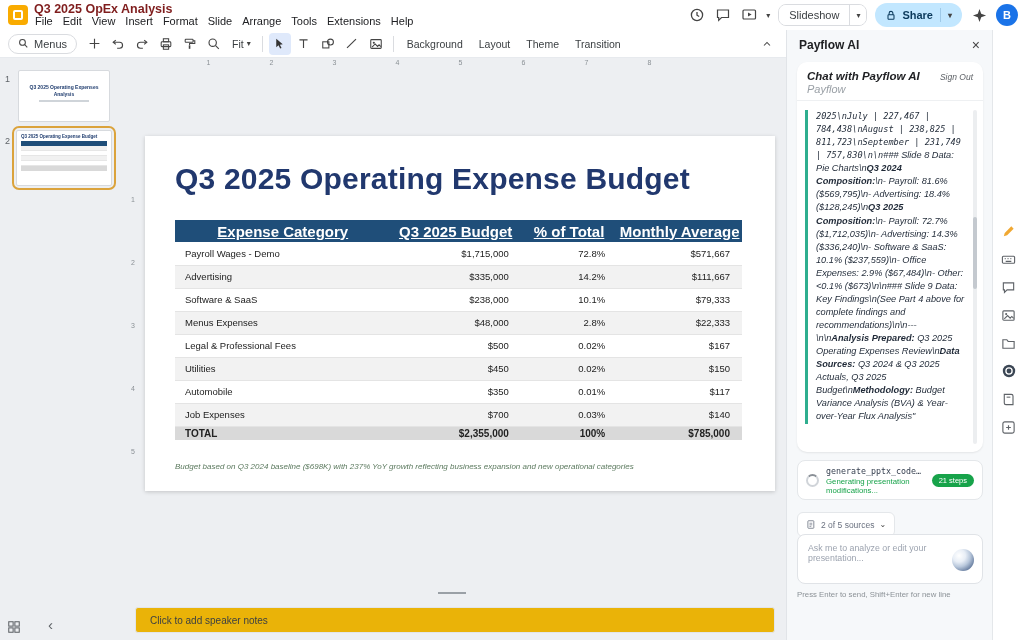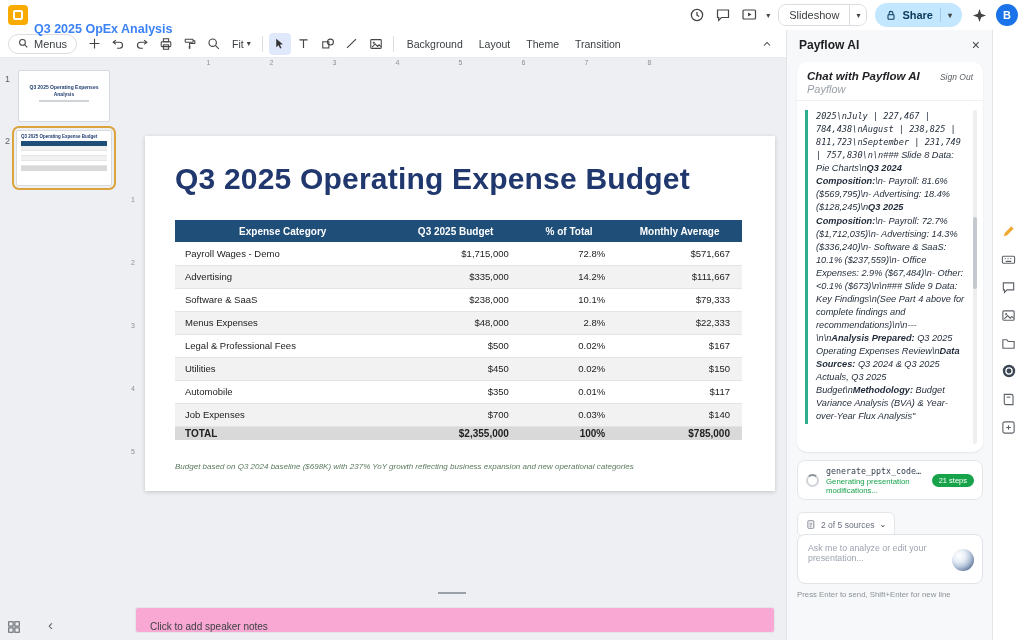--- a/index.html
+++ b/index.html
@@ -3,21 +3,21 @@
 <meta charset="utf-8">
 <style>
   * { box-sizing: border-box; }
   body { margin:0; background:#fff; font-family:"Liberation Sans", sans-serif; }
   .app { position:relative; width:1024px; height:640px; overflow:hidden; background:#edeff2; }
 
   
   .titlebar { position:absolute; left:0; top:0; width:1024px; height:30px; background:#fff; z-index:5; }
   .app-icon { position:absolute; left:8px; top:5px; width:20px; height:20px; border-radius:4px; background:#f9ab00; }
   .app-icon-inner { position:absolute; left:5px; top:5px; width:10px; height:10px; border:2px solid #fff; border-radius:2px; }
-  .doc-title { position:absolute; left:34px; top:2px; font-size:12.5px; font-weight:bold; color:#3b82f6;margin-top:20px; }
+  .doc-title { position:absolute; left:34px; top:2px; font-size:12.5px; font-weight:bold; color:#7f1d1d; }
   .menubar { position:absolute; left:30px; top:15px; display:flex; }
   .menu-item { font-size:11px; color:#202124; padding:0 5px; cursor:default; }
   .tb-right { position:absolute; right:6px; top:3px; height:24px; display:flex; align-items:center; gap:8px; }
   .tb-icon { width:18px; height:18px; display:flex; align-items:center; justify-content:center; }
   .caret { font-size:8px; color:#444; }
   .slideshow-group { display:flex; align-items:center; border:1px solid #dadce0; border-radius:8px; height:22px; overflow:hidden; background:#fff; }
   .slideshow-btn { border:none; background:#fff; font-size:11px; color:#3c4043; padding:0 10px; height:100%; }
   .slideshow-caret { border:none; border-left:1px solid #dadce0; background:#fff; font-size:8px; color:#444; height:100%; padding:0 6px; }
   .share-btn { display:flex; align-items:center; gap:5px; height:24px; border:none; border-radius:12px; background:#c2e7ff; color:#0b3a5c; font-size:11px; font-weight:bold; padding:0 10px; }
   .share-div { width:1px; height:14px; background:#9ec9e8; margin:0 2px; }
@@ -51,28 +51,28 @@
   
   .ruler-h { position:absolute; left:177px; top:59px; height:12px; font-size:7px; color:#8b9196; white-space:nowrap; }
   .ruler-h span { display:inline-block; width:63px; text-align:center; }
   .ruler-v { position:absolute; left:127px; top:168px; width:12px; font-size:7px; color:#8b9196; }
   .ruler-v span { display:block; height:63px; line-height:63px; text-align:center; }
   .slide { position:absolute; left:145px; top:136px; width:630px; height:355px; background:#fff; box-shadow:0 1px 4px rgba(0,0,0,.18); }
   .slide-title { position:absolute; left:30px; top:26px; margin:0; font-size:30px; font-weight:bold; color:#21386e; letter-spacing:0.2px; }
   .budget-table { position:absolute; left:30px; top:84px; width:567px; border-collapse:collapse; table-layout:fixed; }
   .budget-table col.c1 { width:38%; } .budget-table col.c2 { width:23%; }
   .budget-table col.c3 { width:17%; } .budget-table col.c4 { width:22%; }
-  .budget-table th { background:#1f4e79; color:#fff; font-size:10px; font-weight:bold; height:22px; text-align:center; }
+  .budget-table th { background:#1f4e79; color:#fff; font-size:15px; font-weight:bold; height:22px; text-align:center;text-decoration:underline; }
   .budget-table td { font-size:9.5px; color:#222; height:23px; border-bottom:1px solid #e4e4e4; padding:0 12px 0 10px; }
   .budget-table td.num { text-align:right; }
   .budget-table tbody tr:nth-child(even) td { background:#f2f2f2; }
   .budget-table tfoot td { background:#d9d9d9; font-weight:bold; font-size:10px; height:14px; border-bottom:none; }
   .footnote { position:absolute; left:30px; top:326px; margin:0; font-size:8px; font-style:italic; color:#5c7a5f; }
   .page-indicator { position:absolute; left:438px; top:592px; width:28px; height:2px; background:#9aa0a6; }
-  .notesbar { position:absolute; left:135px; top:607px; width:640px; height:26px; background:#f9a8d4; border:1px solid #e2e5e9; border-radius:3px; display:flex; align-items:flex-end; padding:0 14px; }
+  .notesbar { position:absolute; left:135px; top:607px; width:640px; height:26px; background:#eab308; border:1px solid #e2e5e9; border-radius:3px; display:flex; align-items:center; padding:0 14px; }
   .notesbar span { font-size:10px; color:#3c4043; }
   .bl-grid { position:absolute; left:7px; top:620px; width:16px; height:16px; }
   .bl-chev { position:absolute; left:42px; top:615px; font-size:15px; color:#5f6368; background:none; border:none; }
 
   
   .ai-panel { position:absolute; left:786px; top:30px; width:206px; height:610px; background:#f6f8fa; border-left:1px solid #e1e4e8; }
   .panel-head { position:absolute; left:0; top:0; width:100%; height:30px; display:flex; align-items:center; justify-content:space-between; padding:0 12px; }
   .panel-title { font-size:12px; font-weight:bold; color:#202124; }
   .panel-close { border:none; background:none; font-size:14px; color:#444; padding:0; line-height:1; }
   .chat-card { position:absolute; left:10px; top:32px; width:186px; height:390px; background:#fff; border-radius:10px; box-shadow:0 1px 2px rgba(0,0,0,.08);font-style:italic; }
@@ -109,20 +109,32 @@
 </head>
 <body>
 
 <div class="app">
 
   <header class="titlebar">
     <div class="app-icon">
         <div class="app-icon-inner"></div>
       </div>
     <div class="doc-title">Q3 2025 OpEx Analysis</div>
+    <nav class="menubar">
+      <span class="menu-item">File</span>
+      <span class="menu-item">Edit</span>
+      <span class="menu-item">View</span>
+      <span class="menu-item">Insert</span>
+      <span class="menu-item">Format</span>
+      <span class="menu-item">Slide</span>
+      <span class="menu-item">Arrange</span>
+      <span class="menu-item">Tools</span>
+      <span class="menu-item">Extensions</span>
+      <span class="menu-item">Help</span>
+    </nav>
     <div class="tb-right">
       <span class="tb-icon">
         <svg width="16" height="16" viewBox="0 0 16 16">
             <circle cx="8" cy="8" r="5.6" fill="none" stroke="#444" stroke-width="1.3"></circle>
             <path d="M8 5 v3.2 l2.2 1.3" fill="none" stroke="#444" stroke-width="1.3"></path>
           </svg>
       </span>
       <span class="tb-icon">
         <svg width="16" height="16" viewBox="0 0 16 16">
             <path d="M2.5 3 h11 v7.5 h-7 l-2.8 2.8 v-2.8 h-1.2 z" fill="none" stroke="#444" stroke-width="1.2"></path>

